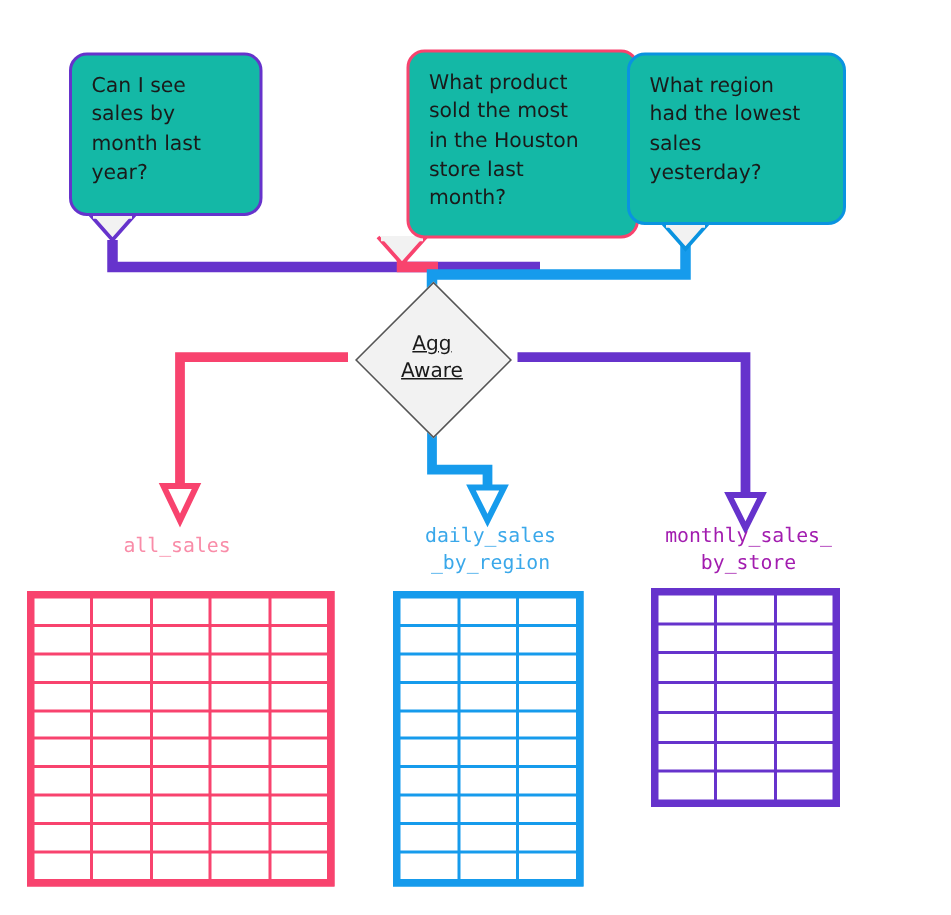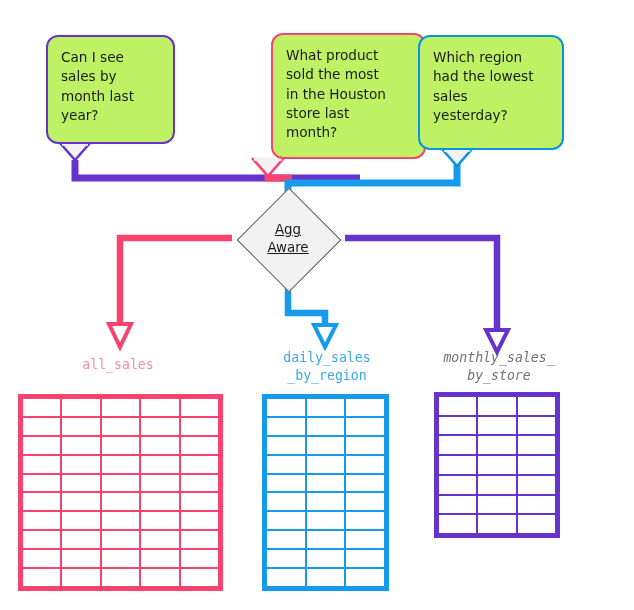--- a/index.html
+++ b/index.html
@@ -26,21 +26,21 @@
     top: 0;
     width: 634px;
     height: 610px;
     pointer-events: none;
   }
 
   
   .bubble {
     position: absolute;
     box-sizing: border-box;
-    background: #bef264;
+    background: #14b8a6;
     border-radius: 12px;
     border-style: solid;
     border-width: 2.5px;
     padding: 11px 13px 10px 13px;
     font-size: 13.6px;
     line-height: 1.42;
     color: #1a1a1a;
     white-space: pre-line;
   }
   #bubble-0 { left: 46px;  top: 35px;  width: 129px; height: 109px; border-color: #6633cc; }
@@ -84,21 +84,21 @@
   .table-caption {
     position: absolute;
     font-family: "DejaVu Sans Mono", "Liberation Mono", monospace;
     font-size: 13.2px;
     line-height: 1.38;
     text-align: center;
     white-space: pre-line;
   }
   #caption-0 { left: 38px;  top: 356px; width: 160px; color: #f98ca8; }
   #caption-1 { left: 253px; top: 349px; width: 148px; color: #3aa8ea; }
-  #caption-2 { left: 415px; top: 349px; width: 168px; color: #737373; font-style: italic; }
+  #caption-2 { left: 415px; top: 349px; width: 168px; color: #a21caf; }
 
   
   .table-grid {
     position: absolute;
     box-sizing: border-box;
     display: grid;
     background: #ffffff;
     border-style: solid;
   }
   .table-grid .cell {
@@ -169,21 +169,21 @@
 sales by
 month last
 year?</div>
 
   <div class="bubble" id="bubble-1">What product
 sold the most
 in the Houston
 store last
 month?</div>
 
-  <div class="bubble" id="bubble-2">Which region
+  <div class="bubble" id="bubble-2">What region
 had the lowest
 sales
 yesterday?</div>
 
   <div id="diamond-wrap">
     <div id="diamond-shape"></div>
     <div id="diamond-label">Agg
 Aware</div>
   </div>
 

